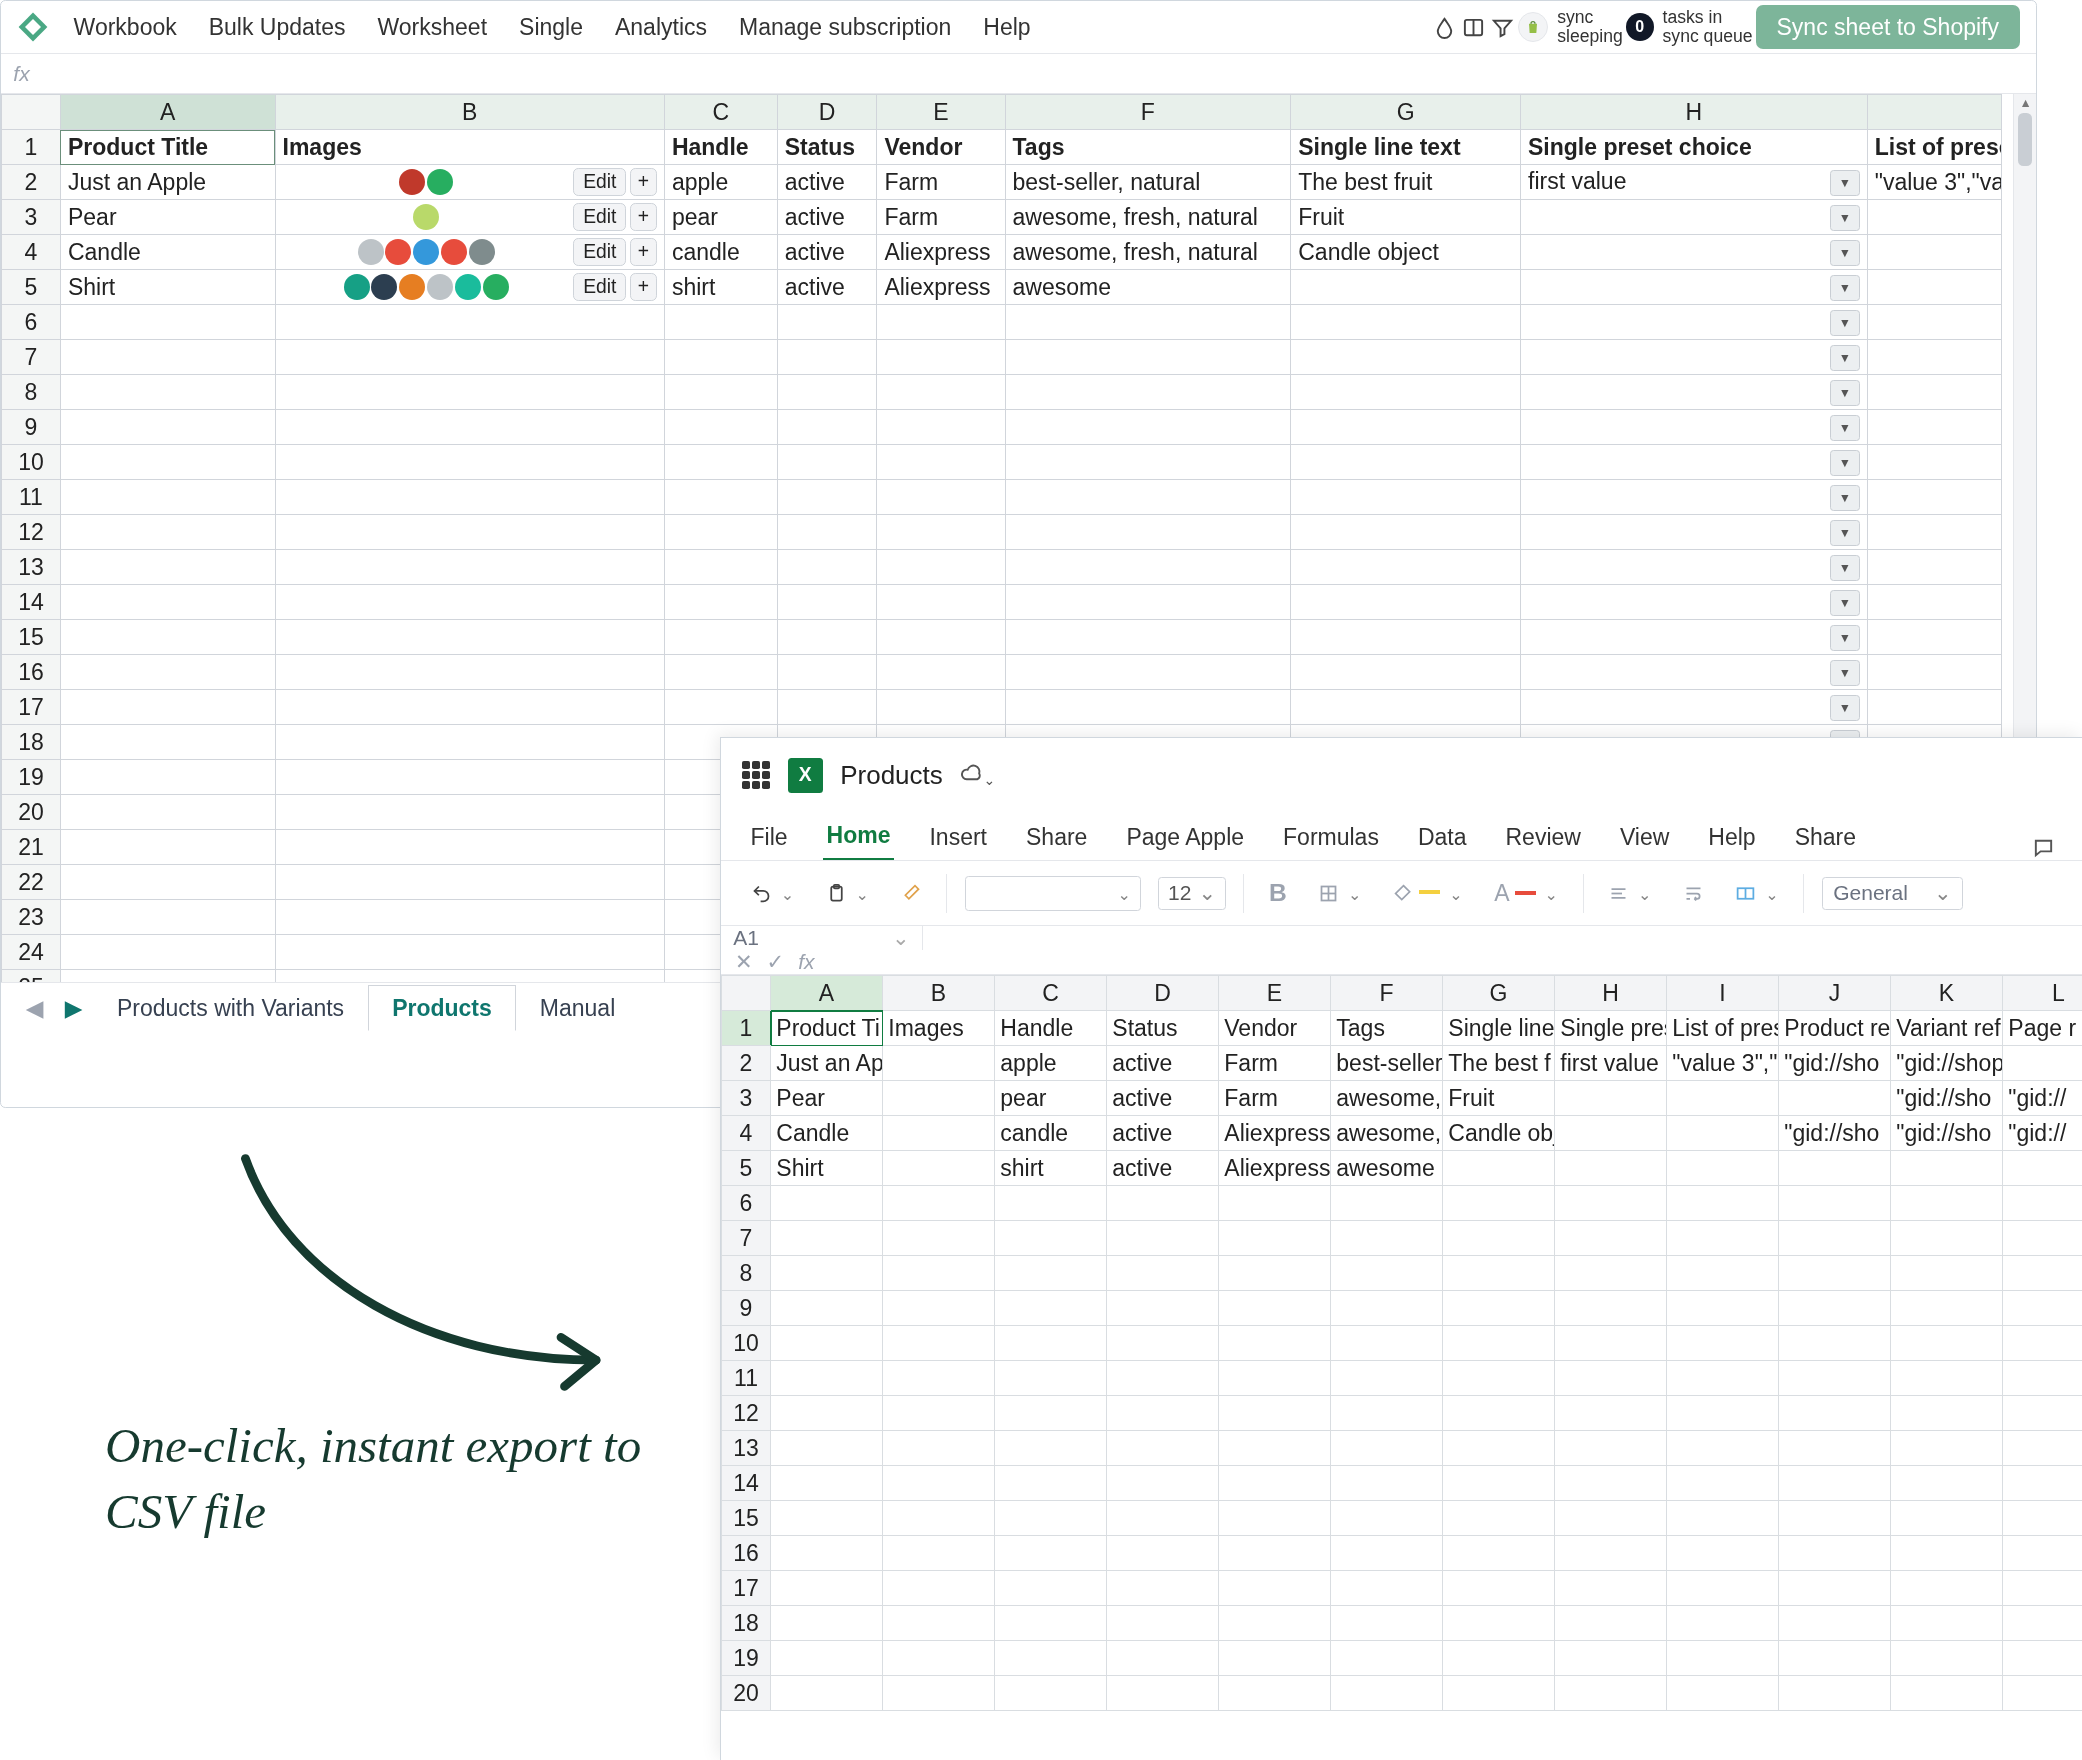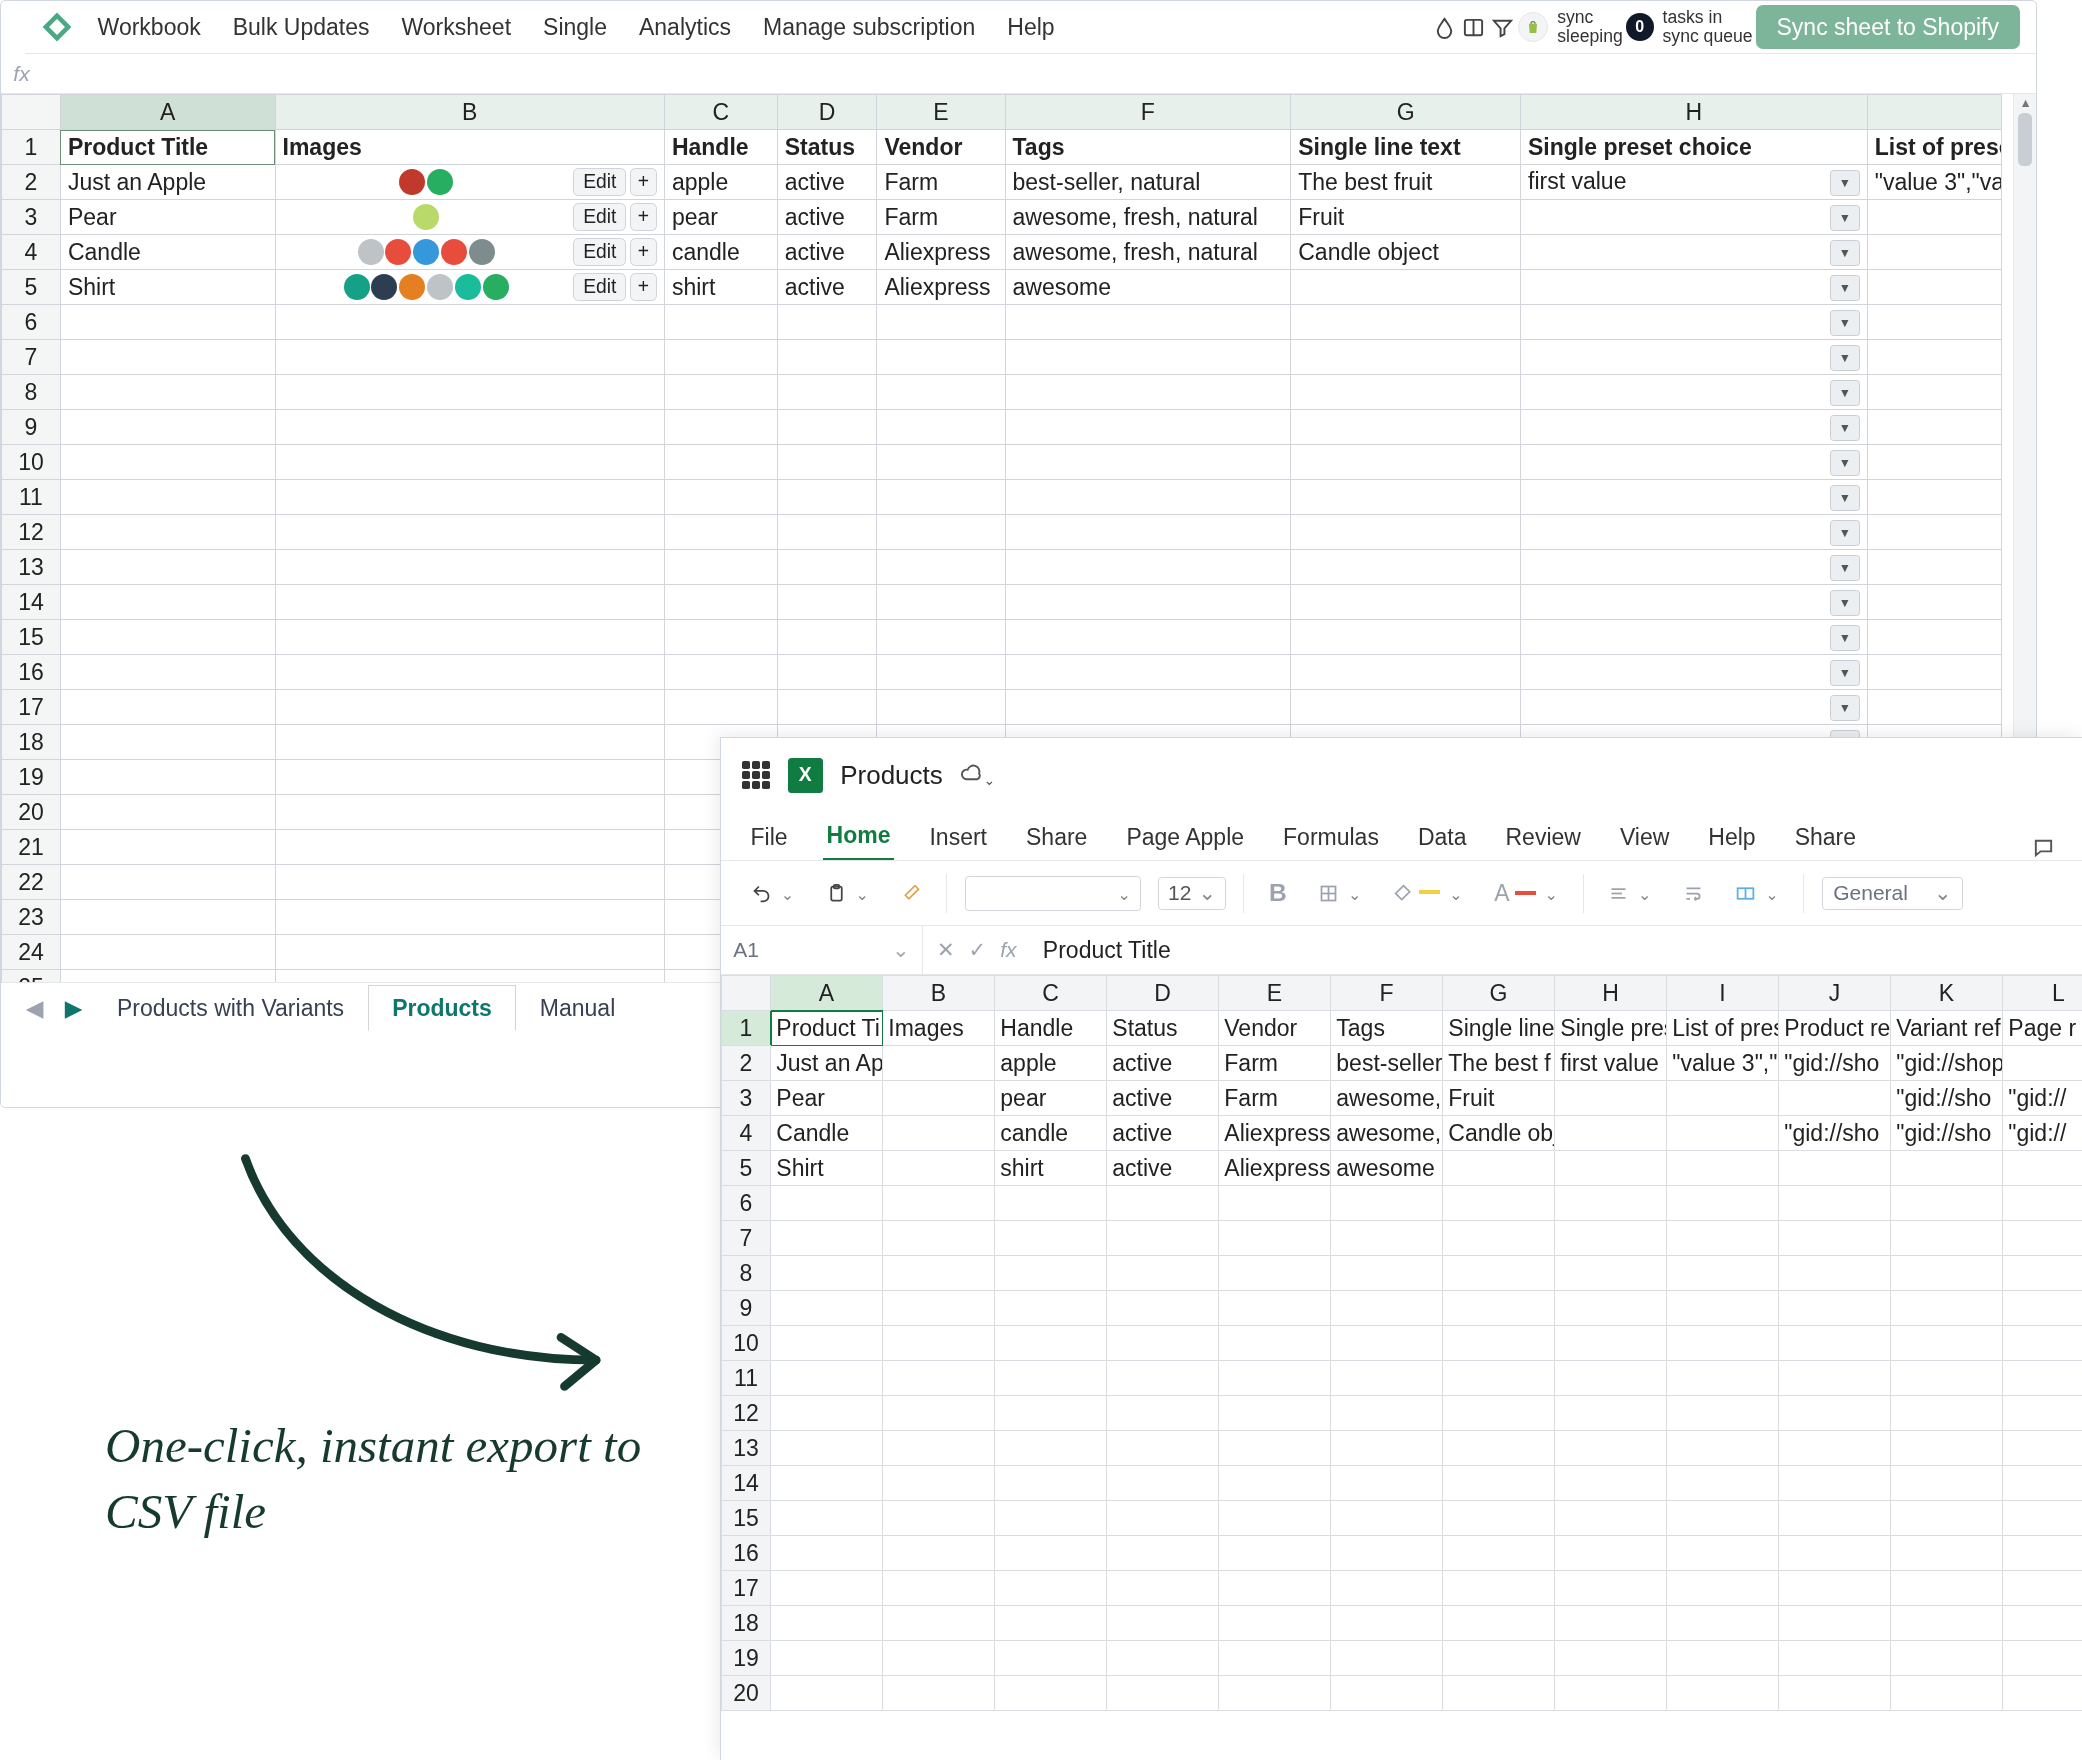--- a/index.html
+++ b/index.html
@@ -23,21 +23,20 @@
   }
   .app1-topbar {
     display: flex;
     align-items: center;
     height: 53px;
     padding: 0 16px;
     border-bottom: 0.9px solid #e5e7eb;
     gap: 24.6px;
     font-size: 23px;
     color: #333;
-    margin-left: 24px;
   }
   .app1-logo {
     width: 32px; height: 32px;
     display: flex; align-items: center; justify-content: center;
   }
   .app1-logo svg { width: 32px; height: 32px; }
   .app1-menu { display: flex; gap: 32px; }
   .app1-menu span { cursor: pointer; }
   .app1-topbar-right {
     margin-left: auto;
@@ -264,22 +263,23 @@
     padding: 3.5px 8.8px; font-size:21px; display:flex; align-items:center; gap:7px;
   }
   .numfmt {
     border:0.9px solid #d1d5db; border-radius:3.5px;
     padding: 3.5px 10.5px; font-size:21px; color:#6b7280;
     display:flex; align-items:center; gap:26px;
   }
 
   .app2-fxbar {
     height: 49px;
-    display:flex; align-items:center;
+    display:flex; 
     border-bottom: 0.9px solid #e5e7eb;
+    flex-direction: column;
   }
   .app2-namebox {
     width: 202px; height: 100%;
     border-right: 0.9px solid #e5e7eb;
     display:flex; align-items:center; justify-content:space-between;
     padding: 0 12.3px; font-size:21px; color:#6b7280;
   }
   .app2-fxicons { display:flex; gap:14px; padding: 0 14px; color:#9ca3af; font-size:21px;}
   .app2-fxinput { flex:1; padding: 0 12.3px; font-size:23px; color:#222; }
 

